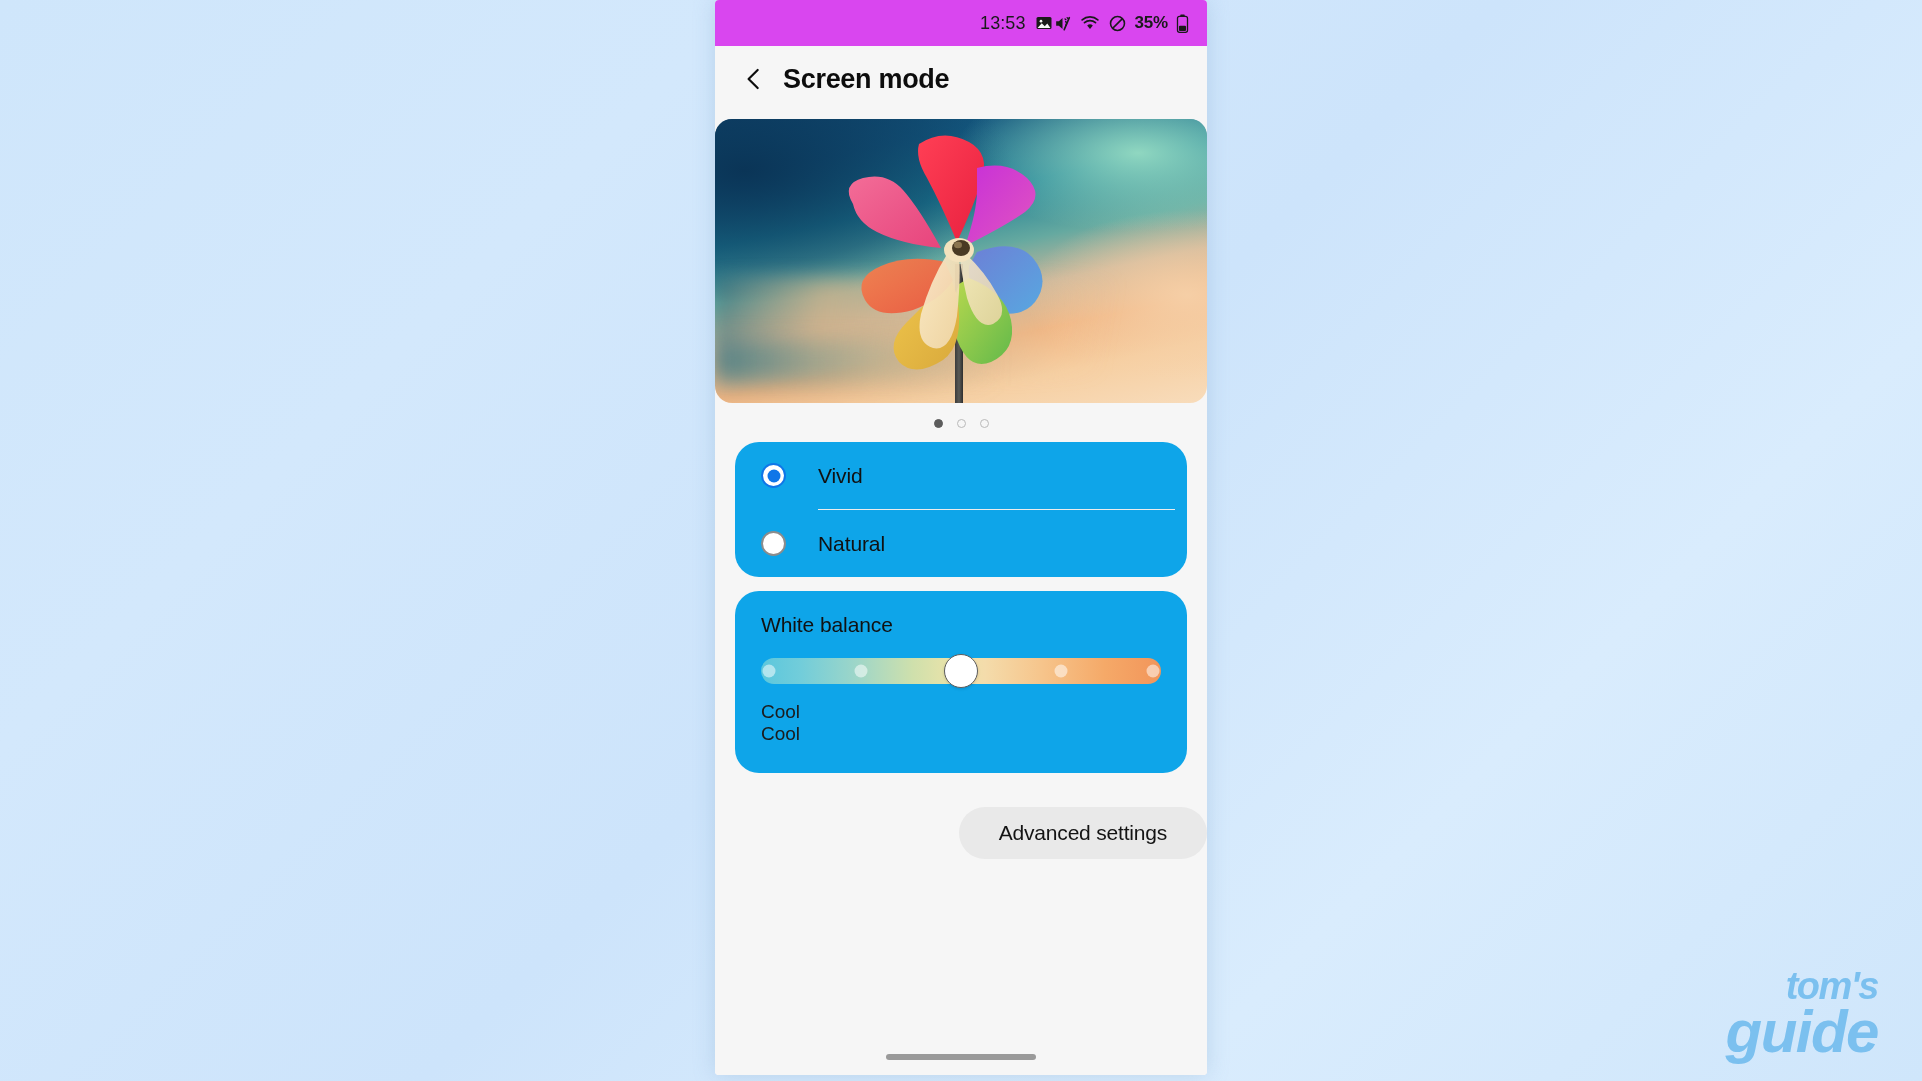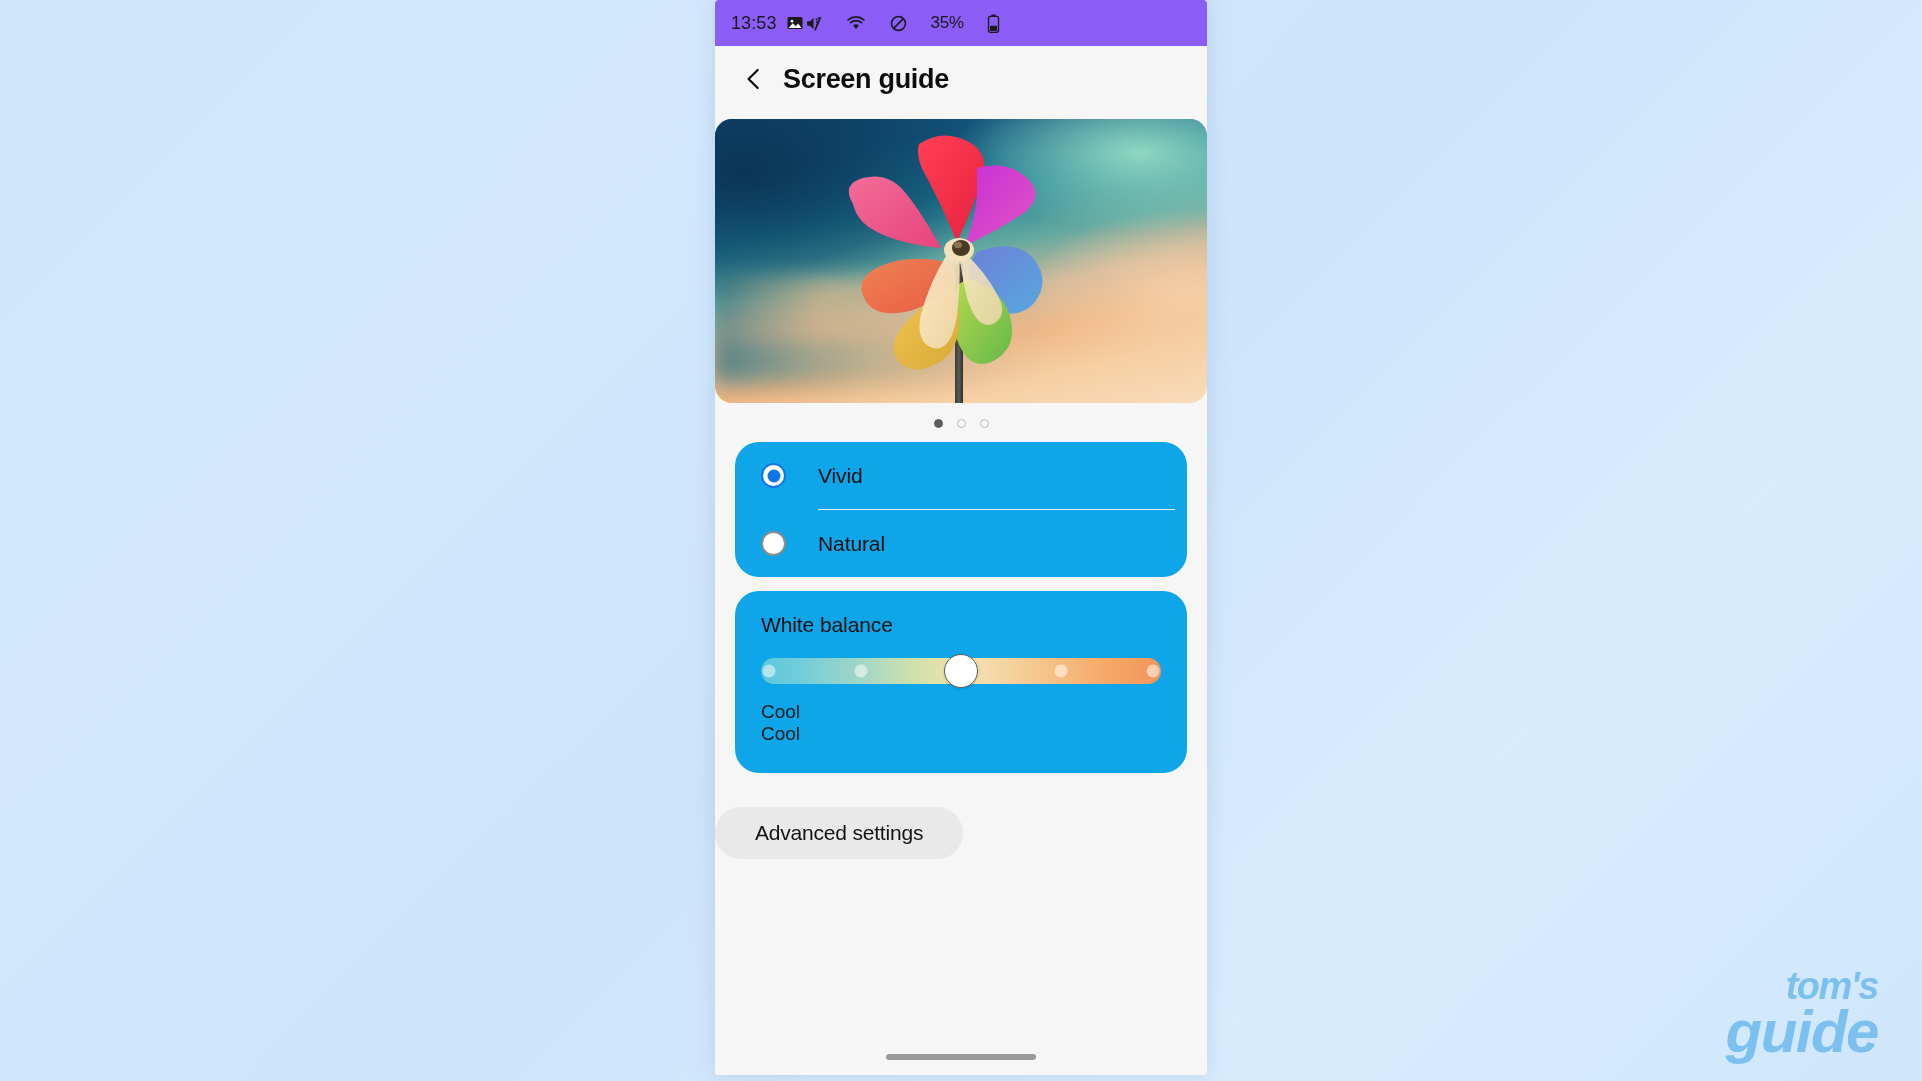--- a/index.html
+++ b/index.html
@@ -27,31 +27,31 @@
     border-radius: 4px;
     overflow: hidden;
     box-shadow: 0 0 22px rgba(110,150,190,0.28);
   }
 
   
   #statusbar {
     height: 46px;
     display: flex;
     align-items: center;
-    justify-content: flex-start;
+    justify-content: flex-end;
     padding: 0 18px 0 16px;
-    background: #8b5cf6;
+    background: #d946ef;
   }
   .sb-left { display: flex; align-items: center; gap: 9px; }
   .sb-time {
     font-size: 18px;
     color: #1a1a1a;
     letter-spacing: 0.1px;
   }
-  .sb-right { display: flex; align-items: center; gap: 23px; }
+  .sb-right { display: flex; align-items: center; gap: 8px; font-weight: bold; }
   .sb-pct { font-size: 17px; color: #1a1a1a; letter-spacing: -0.2px; }
   .sb-ico { display: block; }
 
   
   #header {
     height: 66px;
     display: flex;
     align-items: center;
     gap: 16px;
     padding: 0 26px;
@@ -221,21 +221,21 @@
   }
   #wb-labels {
     display: flex;
     justify-content: space-between;
     margin-top: 17px;
     flex-direction: column;
   }
   .wb-label { font-size: 19px; color: #1b1b1b; }
 
   
-  #adv-wrap { display: flex; justify-content: flex-start; margin-top: 34px; }
+  #adv-wrap { display: flex; justify-content: flex-end; margin-top: 34px; }
   #adv-btn {
     background: #e9e9e9;
     border: none;
     border-radius: 30px;
     height: 52px;
     padding: 0 40px;
     font-family: "Liberation Sans", sans-serif;
     font-size: 21px;
     color: #141414;
     letter-spacing: -0.2px;
@@ -324,21 +324,21 @@
       </span>
     </div>
   </div>
 
   <div id="header">
     <span id="back-chevron">
       <svg width="26" height="26" viewBox="0 0 24 24">
         <path d="M15.4 3.6 L7 12 L15.4 20.4" fill="none" stroke="#0d0d0d" stroke-width="2" stroke-linecap="round" stroke-linejoin="round"></path>
       </svg>
     </span>
-    <span id="page-title">Screen guide</span>
+    <span id="page-title">Screen mode</span>
   </div>
 
   <div id="content">
 
     <div id="preview-wrap">
       <div id="preview">
         <div id="preview-bg"></div>
         <div id="preview-haze"></div>
         <div id="preview-haze2"></div>
         <svg id="pinwheel" viewBox="0 0 320 290">

